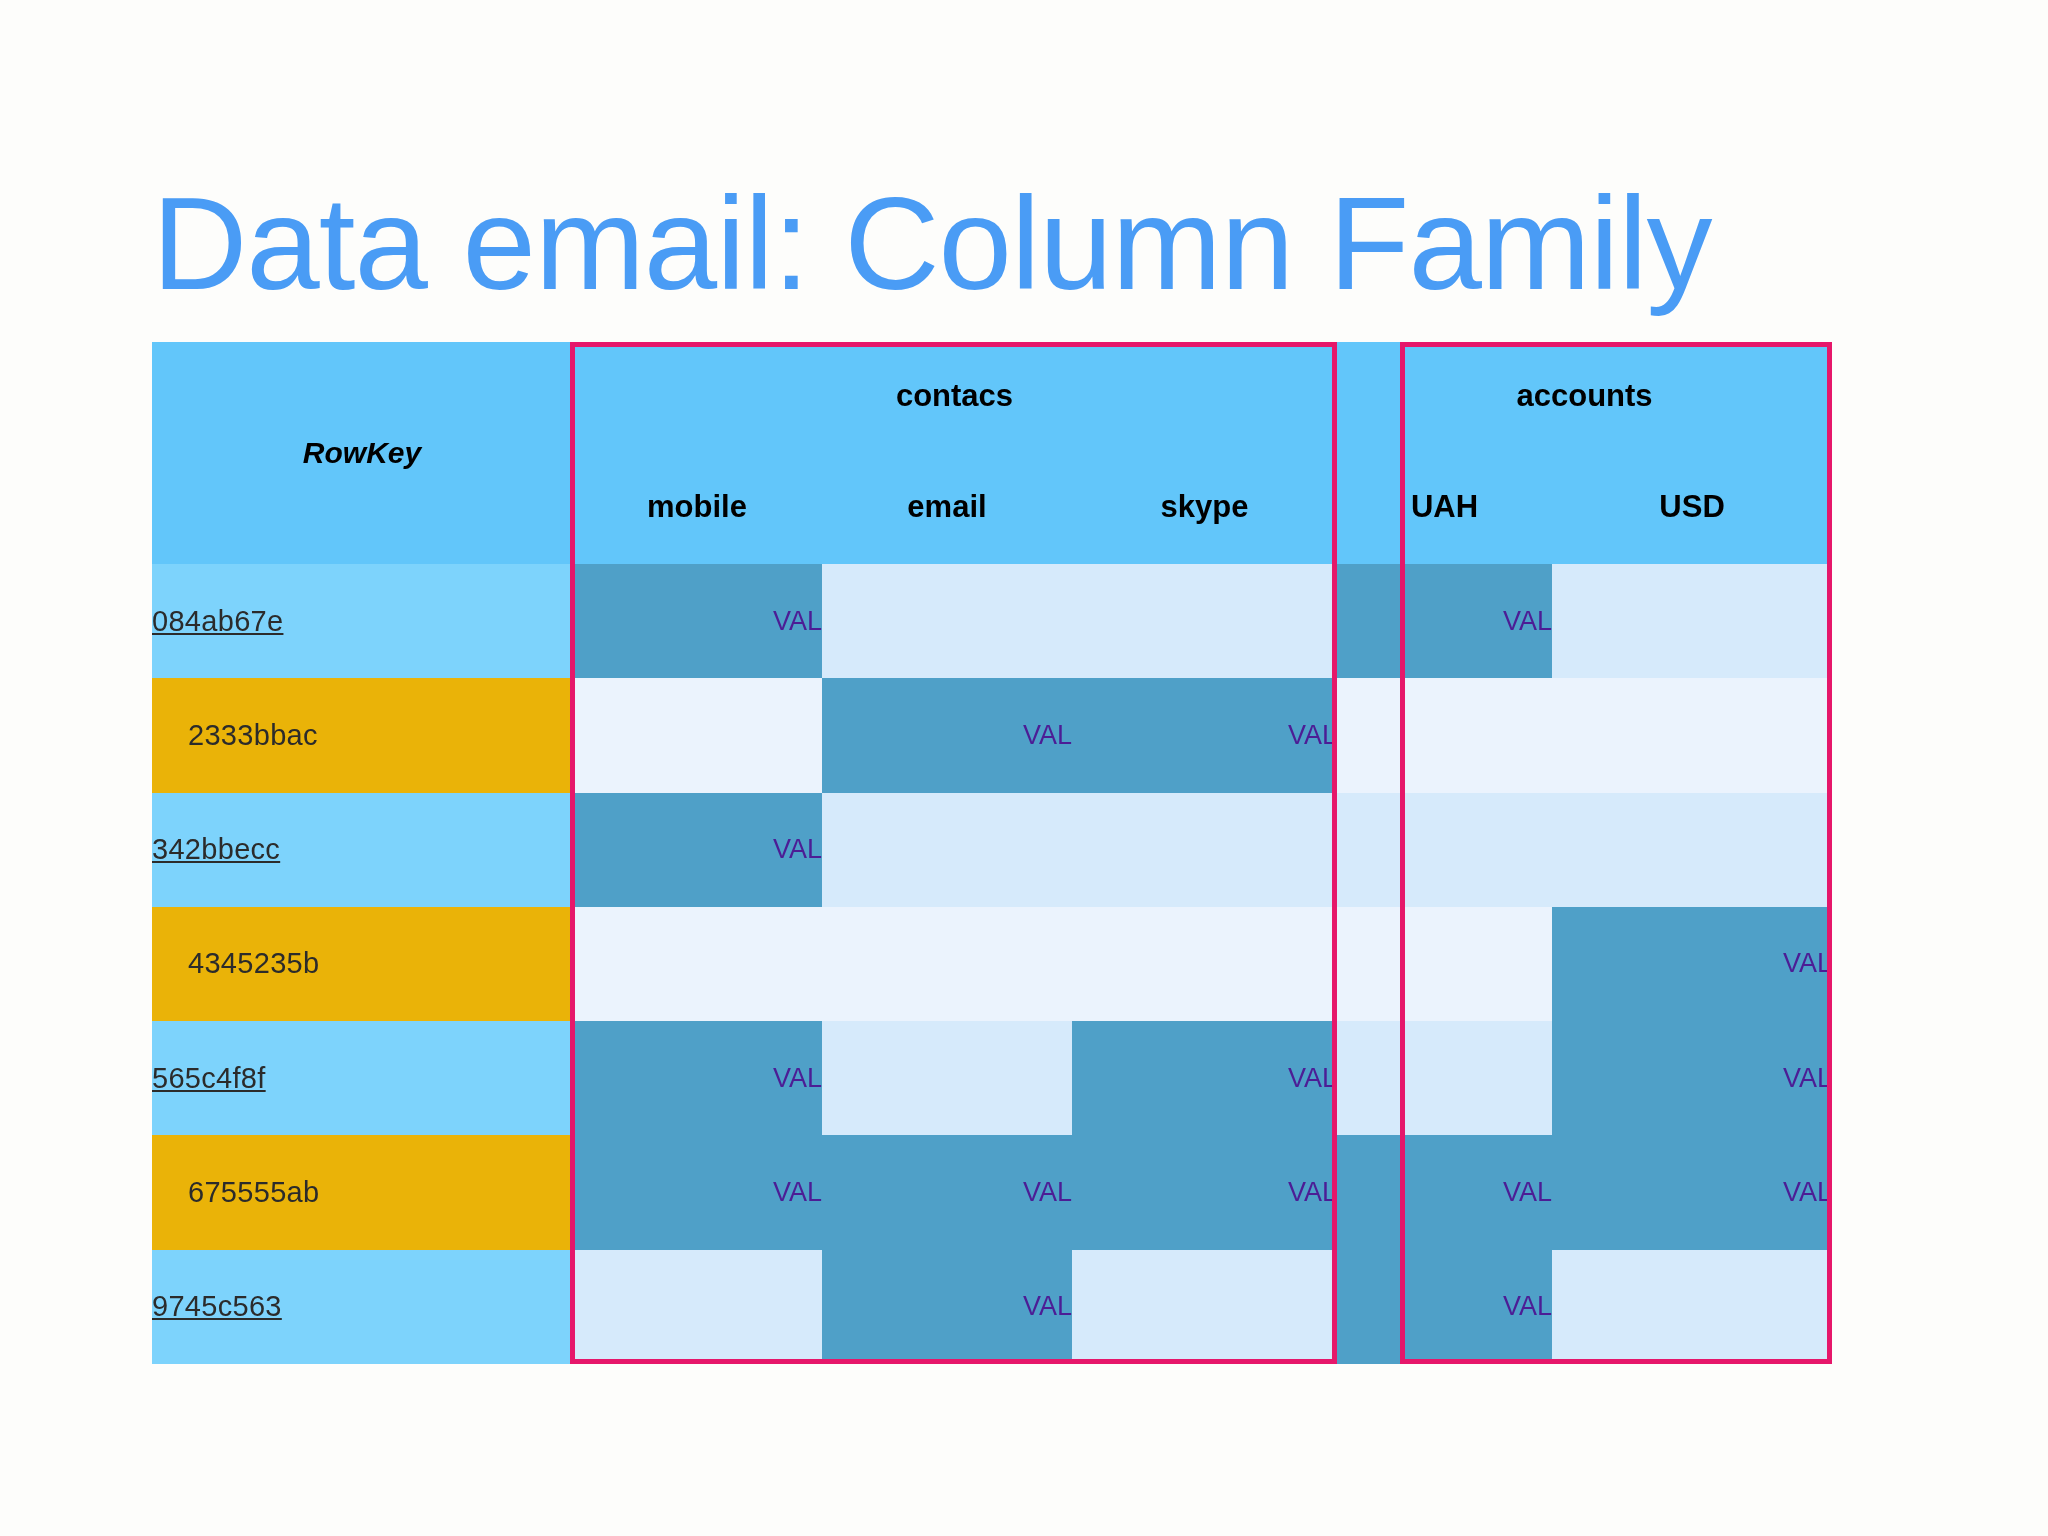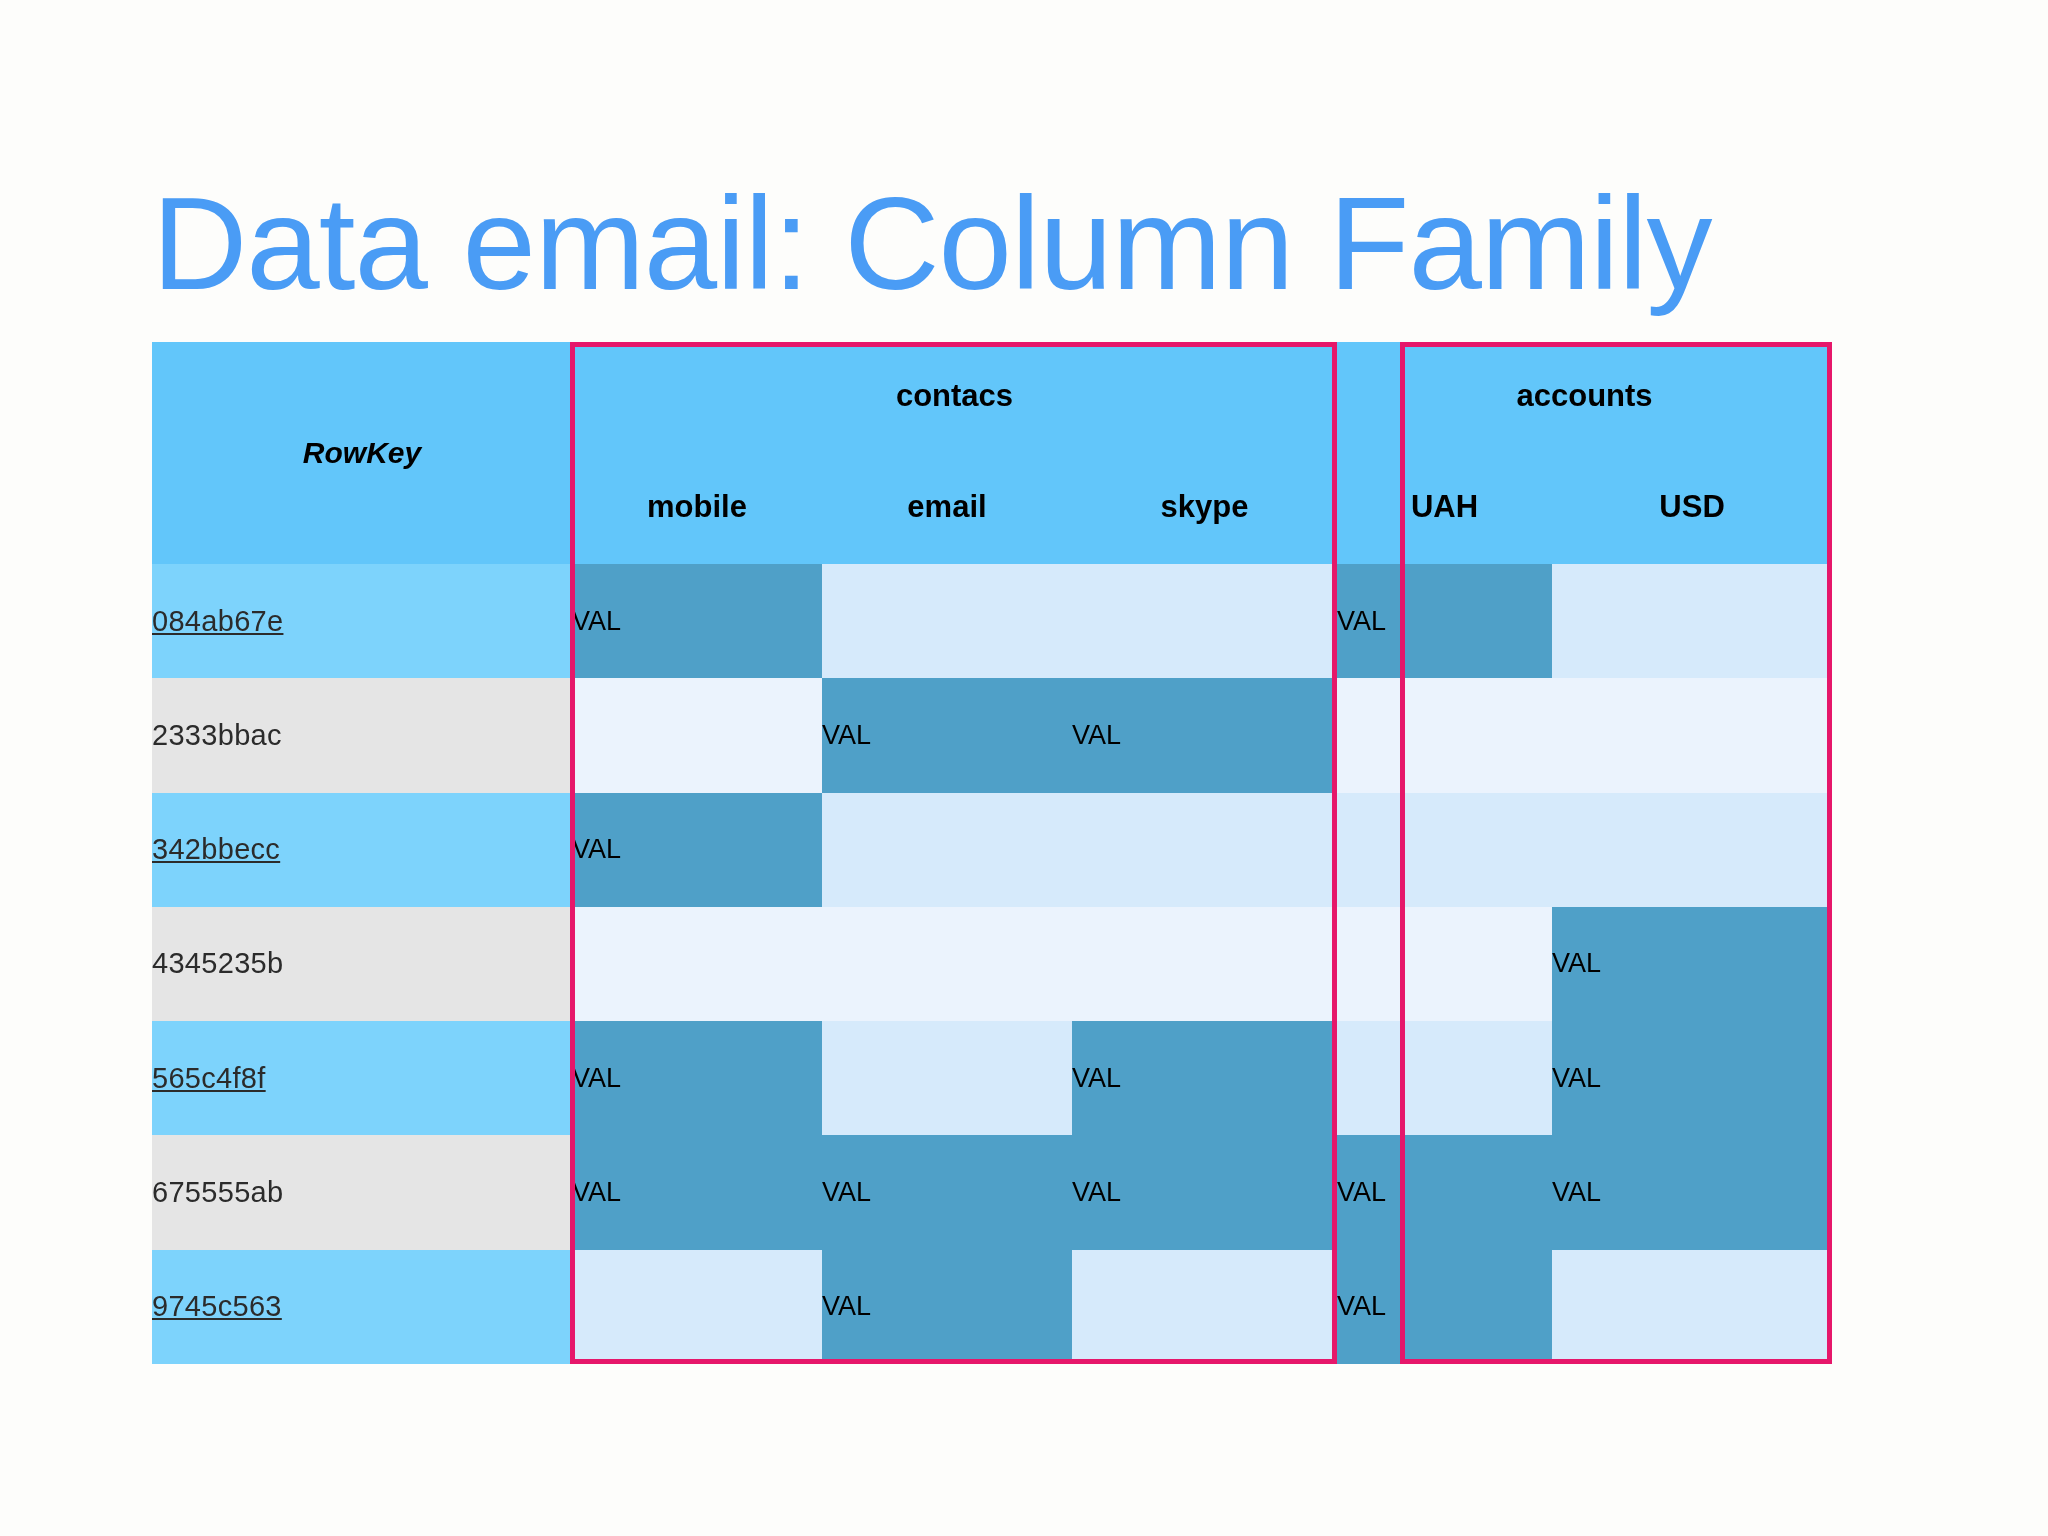--- a/index.html
+++ b/index.html
@@ -83,38 +83,38 @@
     font-size: 31px;
     border-left: 3px solid #FFFFFF;
   }
   .hdr-sub.first-in-group { border-left: 0; }
   .hdr-group.grp-accounts { border-left: 0; margin-left: 13px; }
 
   
   tr.row-odd  td.cell { background: #D6EAFB; }
   tr.row-even td.cell { background: #EBF3FD; }
   tr.row-odd  td.rowkey { background: #7dd3fc; text-decoration: underline; }
-  tr.row-even td.rowkey { background: #e5e5e5; }
+  tr.row-even td.rowkey { background: #eab308; padding-left: 36px; }
 
   td.cell, td.rowkey {
     height: 114px;
     border-top: 2px solid #D3D3D3;
     border-left: 2px solid #D9D9D9;
   }
   td.rowkey {
     border-left: 0;
     padding-left: 14px;
     color: #2B2B2B;
     font-size: 29px;
     text-align: left;
     letter-spacing: 0.3px;
   }
   td.cell {
-    text-align: left;
-    color: #000000;
+    text-align: right;
+    color: #4c1d95;
     font-size: 27px;
   }
   td.cell.filled {
     background: #4FA0C8 !important;
   }
   td.cell .valtxt { display: inline-block; }
   td.cell.empty .valtxt { visibility: hidden; }
 
   
   .family-box {

